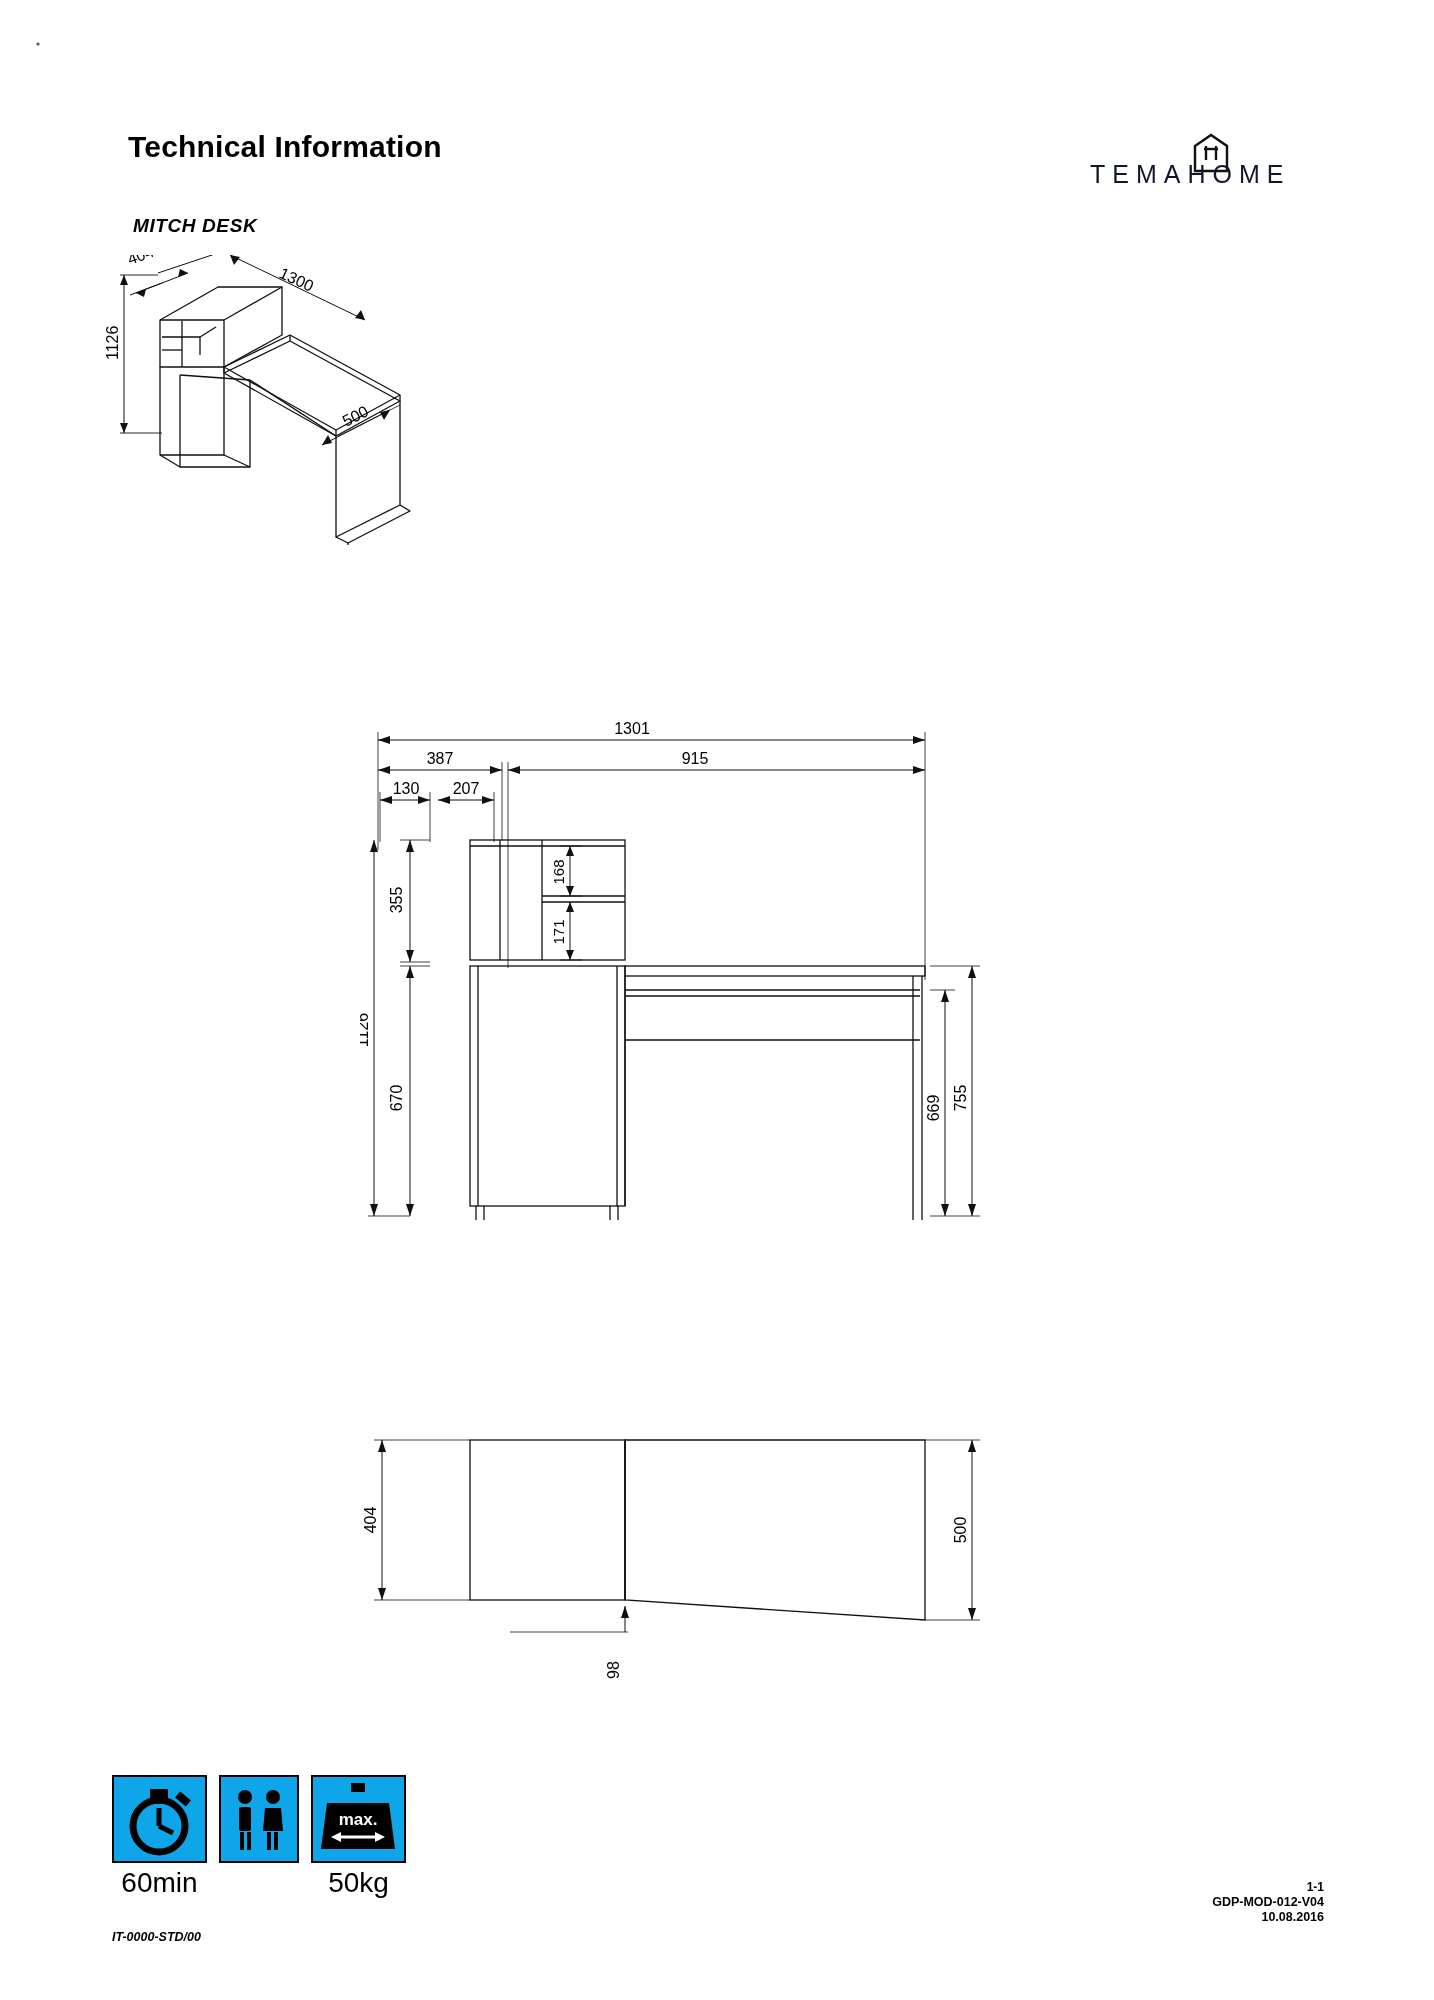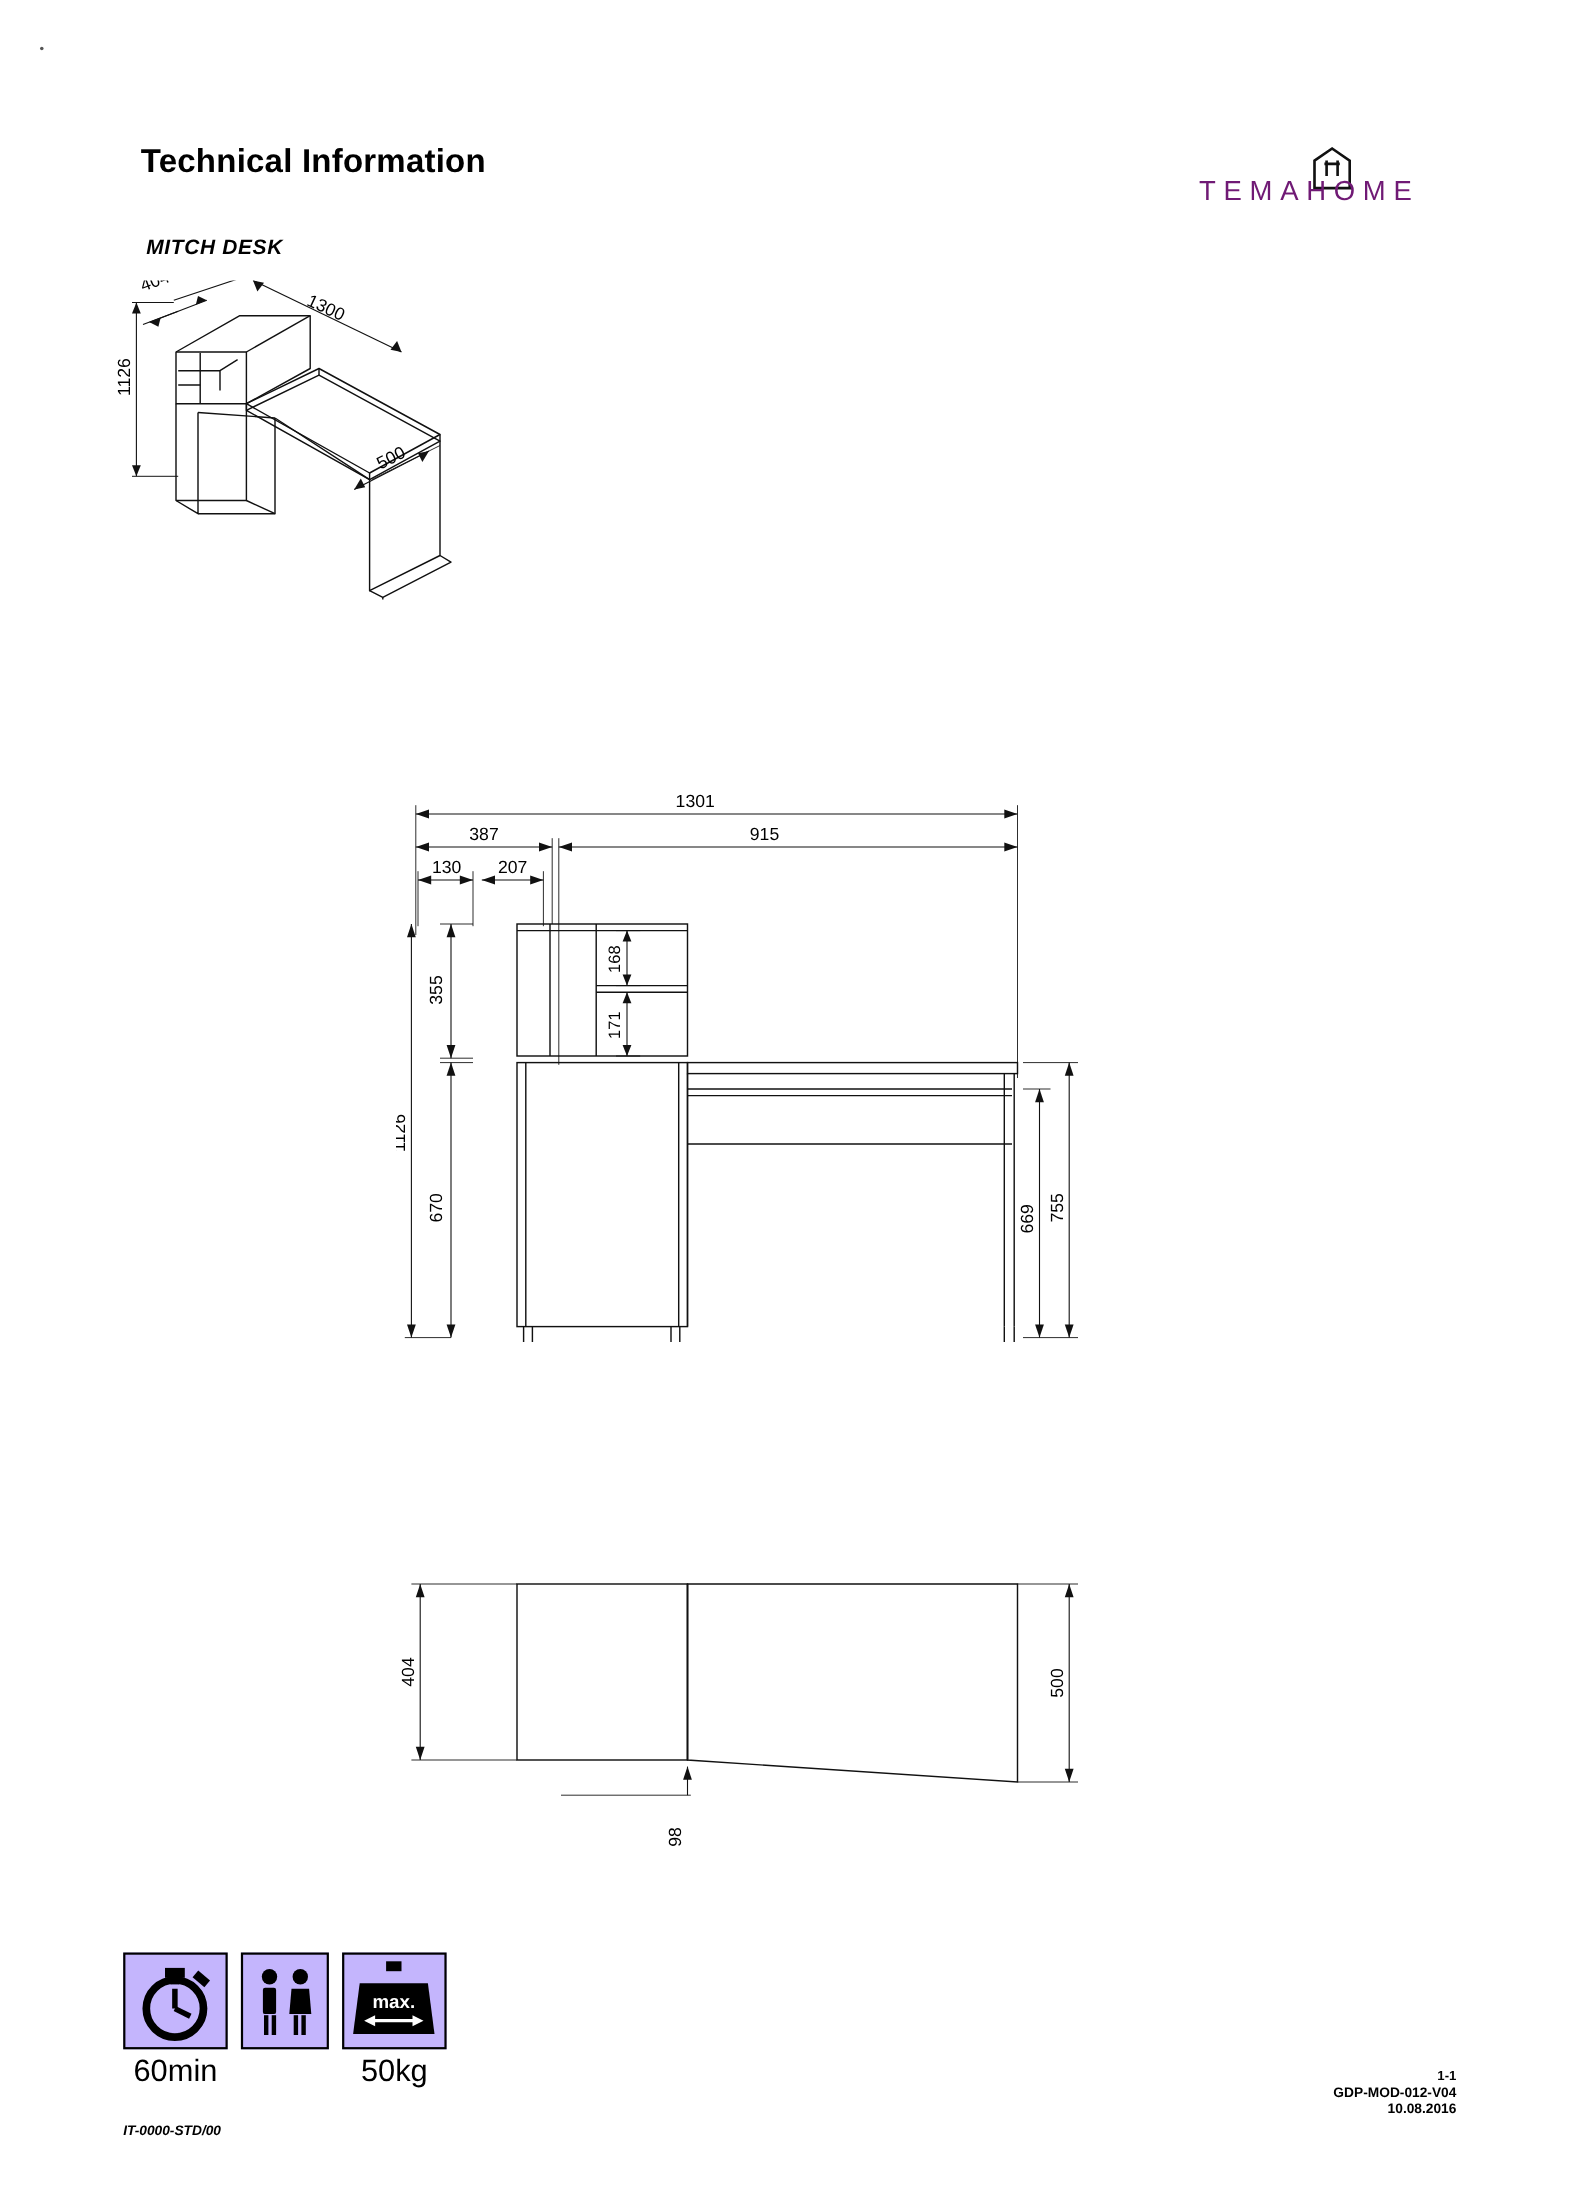--- a/index.html
+++ b/index.html
@@ -38,21 +38,21 @@
     font-style: italic;
     letter-spacing: 0.6px;
   }
   .brand {
     position: absolute;
     left: 1090px;
     top: 160px;
     font-size: 25px;
     letter-spacing: 7px;
     font-weight: 300;
-    color: #701a75;
+    color: #0f172a;
   }
   .brand-mark {
     position: absolute;
     left: 1192px;
     top: 132px;
     width: 38px;
     height: 42px;
   }
   .footer-left {
     position: absolute;
@@ -80,21 +80,21 @@
   }
   .dim-text-sm {
     font-family: "Liberation Sans", sans-serif;
     font-size: 15px;
     fill: #000;
   }
   .icon-box {
     position: absolute;
     border: 2.5px solid #000;
     box-sizing: border-box;
-    background: #c4b5fd;
+    background: #0ea5e9;
   }
   .icons-row { position: absolute; left: 112px; top: 1775px; }
   .icon-label {
     position: absolute;
     font-size: 28px;
     font-weight: normal;
     font-family: "Liberation Sans", sans-serif;
   }
 </style>
 </head>

